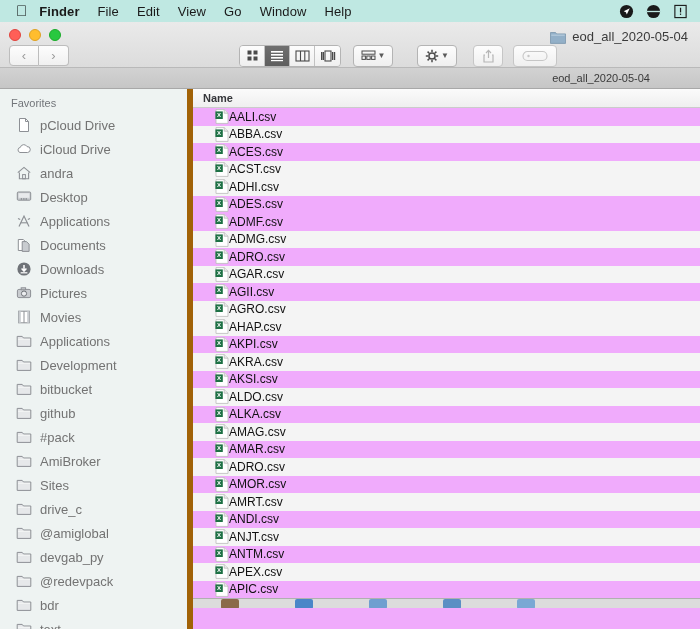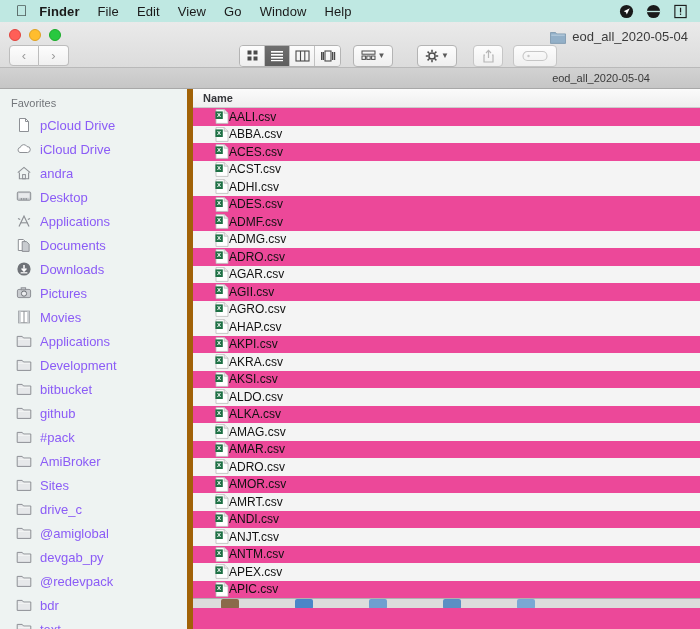--- a/index.html
+++ b/index.html
@@ -167,27 +167,27 @@
     color: #72757a;
     padding: 2px 0 4px 11px;
     font-weight: 400;
   }
   .sb-item {
     height: 24px;
     display: flex; align-items: center;
     padding-left: 16px;
     gap: 8px;
     font-size: 13px;
-    color: #8b5cf6;
+    color: #737373;
   }
   .sb-ico { width: 16px; height: 16px; flex: none; display: block; }
   .sb-label { white-space: nowrap; overflow: hidden; }
 
   
-  #filelist { flex: 1; background: #ec4899; overflow: hidden; display:flex; flex-direction:column; }
+  #filelist { flex: 1; background: #f0abfc; overflow: hidden; display:flex; flex-direction:column; }
   #colhead {
     height: 19px;
     background: linear-gradient(#fbfbfb,#efefef);
     border-bottom: 1px solid #cbcbcb;
     display: flex; align-items: center;
     padding-left: 10px;
     font-size: 11px;
     font-weight: bold;
     color: #35363a;
     flex: none;

